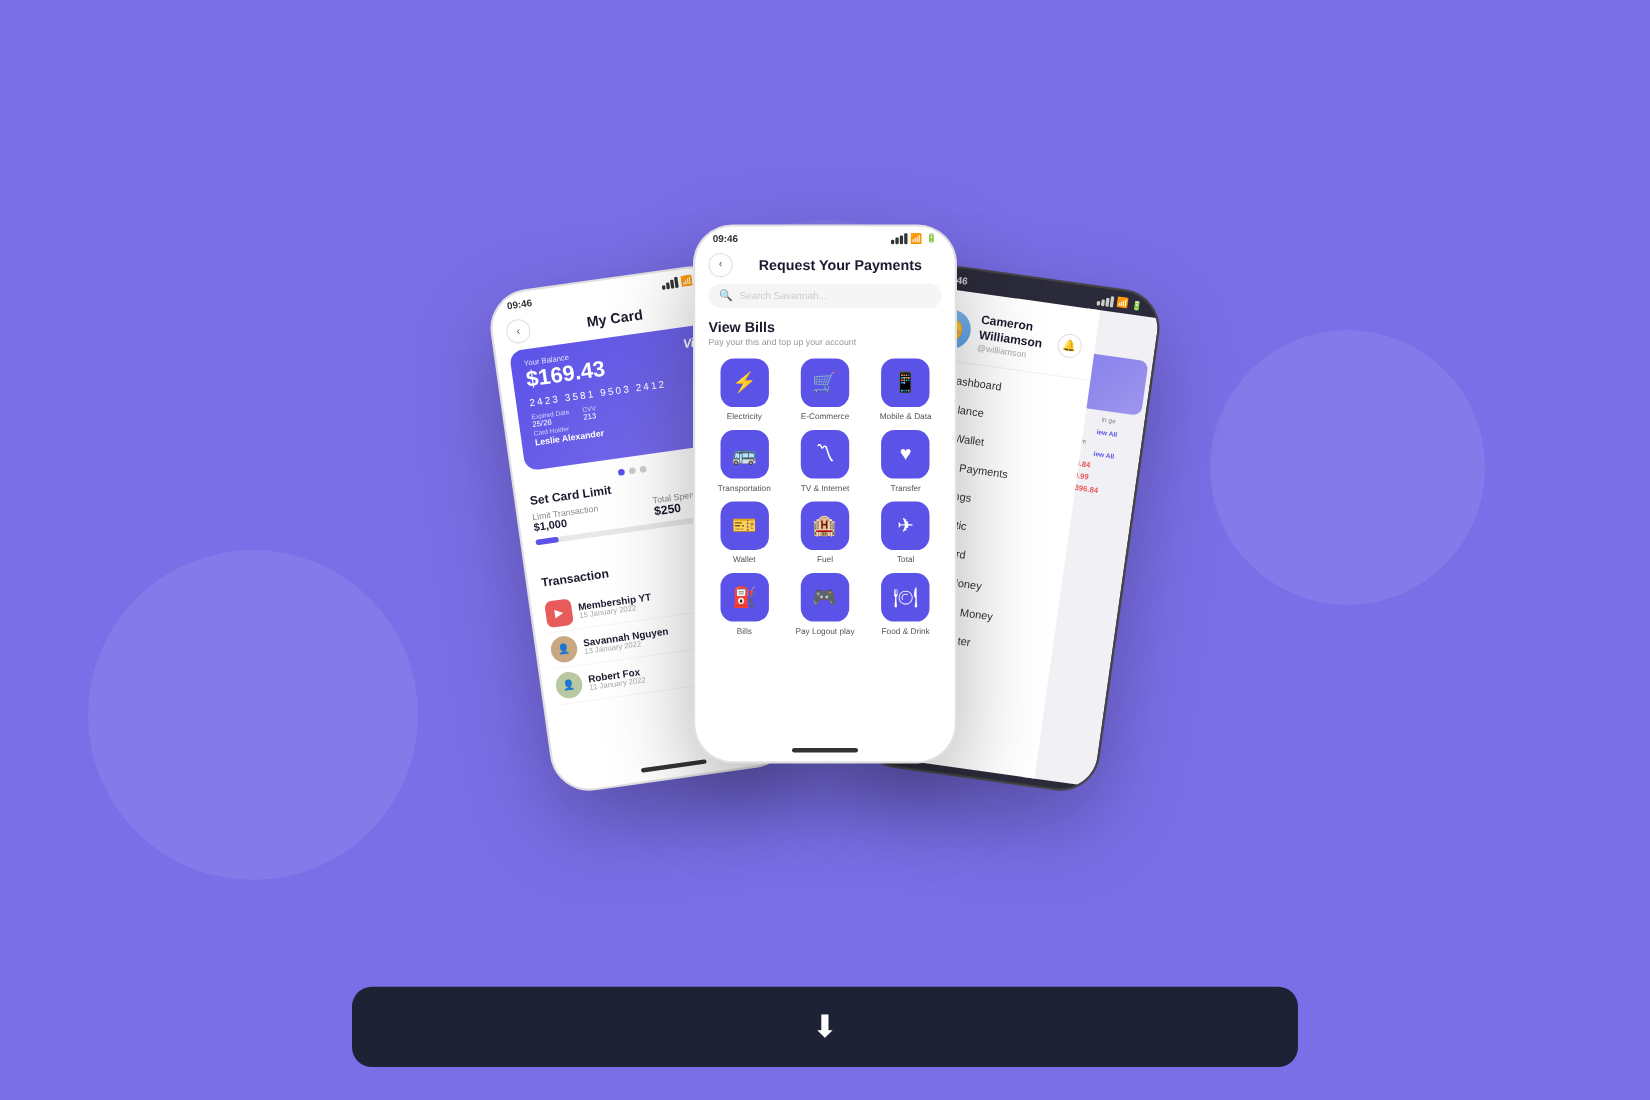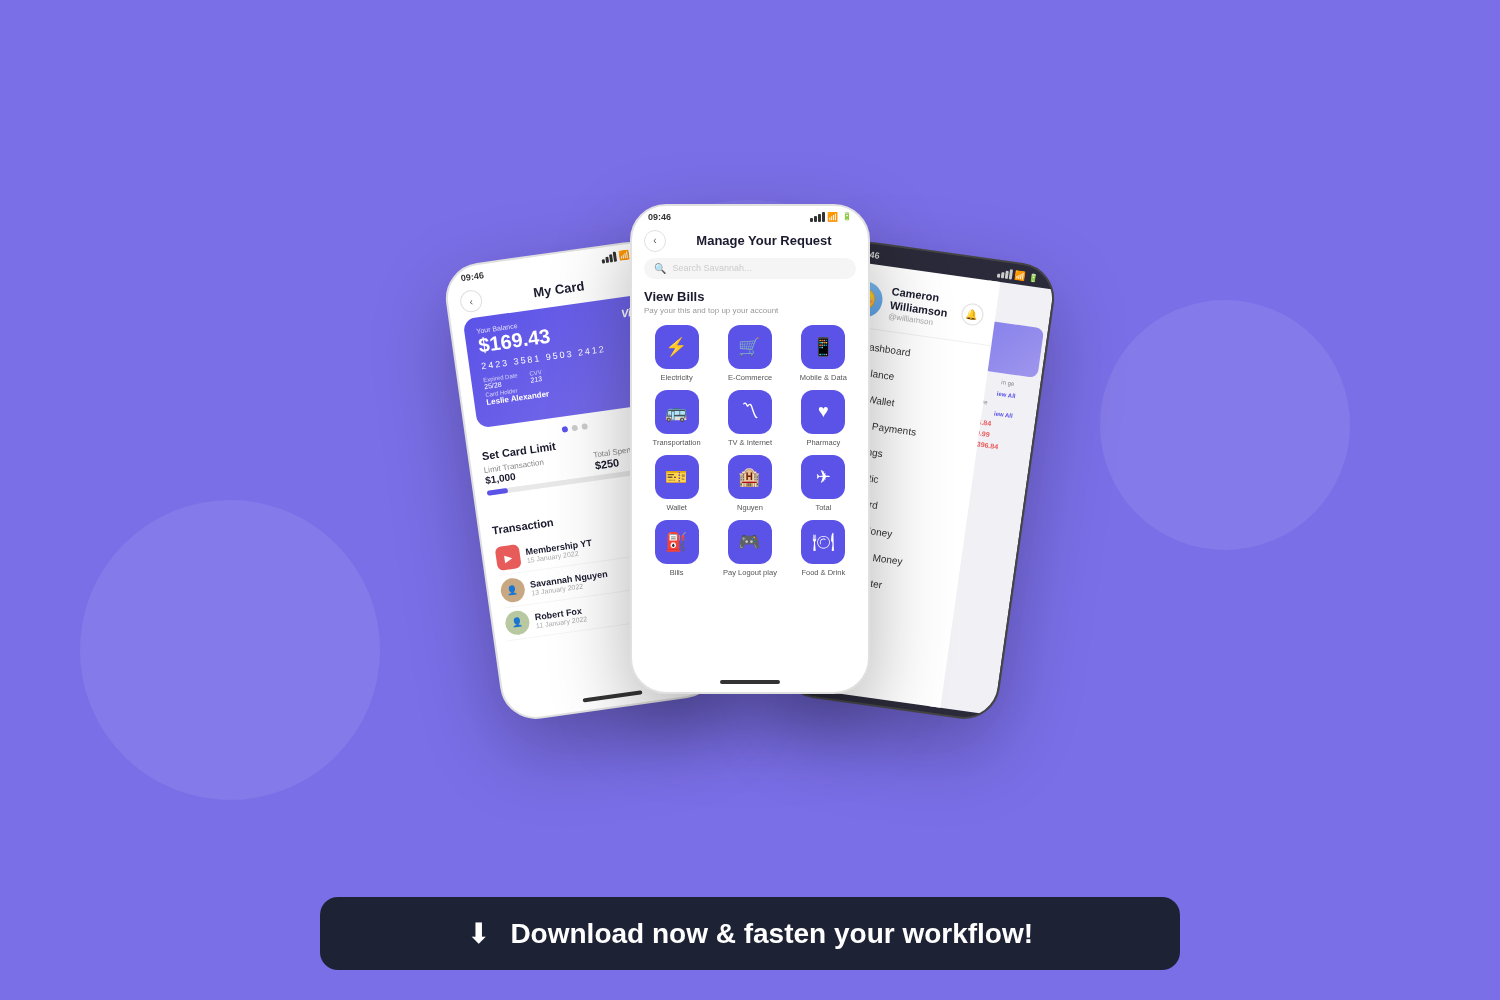--- a/index.html
+++ b/index.html
@@ -713,21 +713,21 @@
           </div>
           <span>📶</span>
           <span style="font-size:8px">🔋</span>
         </div>
       </div>
 
       <div class="center-phone-content">
 
         <div class="manage-header">
           <div class="back-btn">‹</div>
-          <span class="manage-title">Manage Your Request</span>
+          <span class="manage-title">Request Your Payments</span>
         </div>
 
         <div class="search-bar">
           <span class="search-icon-inner">🔍</span>
           <span class="search-text">Search Savannah...</span>
         </div>
 
         <div>
           <div class="bills-title">View Bills</div>
           <div class="bills-subtitle">Pay your this and top up your account</div>
@@ -747,29 +747,29 @@
               <div class="bill-item">
         <div class="bill-icon-box">🚌</div>
         <div class="bill-label">Transportation</div>
       </div>
               <div class="bill-item">
         <div class="bill-icon-box">〽</div>
         <div class="bill-label">TV &amp; Internet</div>
       </div>
               <div class="bill-item">
         <div class="bill-icon-box">♥</div>
-        <div class="bill-label">Pharmacy</div>
+        <div class="bill-label">Transfer</div>
       </div>
               <div class="bill-item">
         <div class="bill-icon-box">🎫</div>
         <div class="bill-label">Wallet</div>
       </div>
               <div class="bill-item">
         <div class="bill-icon-box">🏨</div>
-        <div class="bill-label">Nguyen</div>
+        <div class="bill-label">Fuel</div>
       </div>
               <div class="bill-item">
         <div class="bill-icon-box">✈</div>
         <div class="bill-label">Total</div>
       </div>
               <div class="bill-item">
         <div class="bill-icon-box">⛽</div>
         <div class="bill-label">Bills</div>
       </div>
               <div class="bill-item">
@@ -881,14 +881,13 @@
       </div>
 
       <div class="home-bar" style="background:#aaa"></div>
     </div>
   </div>
 
 </div>
 
 <div class="bottom-banner">
   <span class="banner-icon">⬇</span>
-  <span class="banner-text">Download now &amp; fasten your workflow!</span>
 </div>
 
 </body></html>

